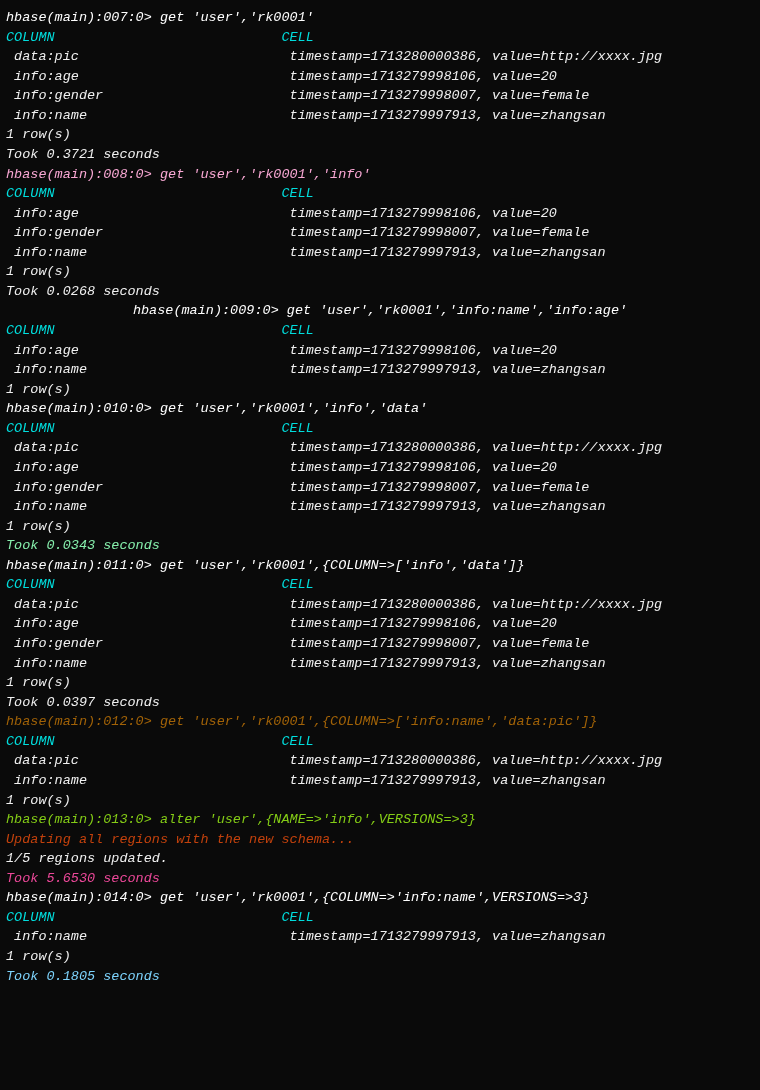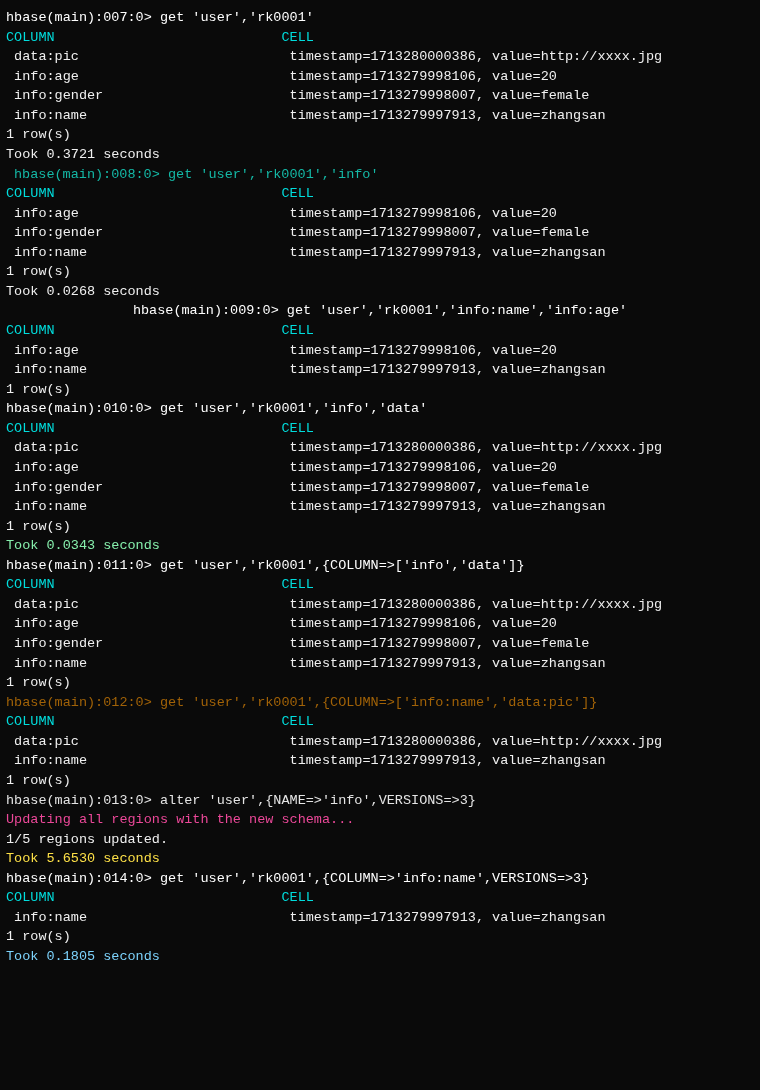--- a/index.html
+++ b/index.html
@@ -12,20 +12,21 @@
       width: 760px;
       min-height: 1090px;
       font-family: 'Courier New', Courier, monospace;
       font-size: 13.5px;
       color: #f0f0f0;
       padding: 8px 6px;
       line-height: 1.45;
     }
     .terminal {
       width: 100%;
+      font-style: italic;
     }
     .line {
       display: block;
       white-space: pre;
     }
     .cursor {
       display: inline-block;
       width: 9px;
       height: 14px;
       background-color: #00ff00;
@@ -37,21 +38,21 @@
 
 <div class="terminal">
 <span class="line" style="color: rgb(255, 255, 255);">hbase(main):007:0&gt; get 'user','rk0001'</span>
     <span class="line" style="color: rgb(0, 221, 221);">COLUMN                            CELL</span>
     <span class="line" style="color: rgb(240, 240, 240);"> data:pic                          timestamp=1713280000386, value=http://xxxx.jpg</span>
     <span class="line" style="color: rgb(240, 240, 240);"> info:age                          timestamp=1713279998106, value=20</span>
     <span class="line" style="color: rgb(240, 240, 240);"> info:gender                       timestamp=1713279998007, value=female</span>
     <span class="line" style="color: rgb(240, 240, 240);"> info:name                         timestamp=1713279997913, value=zhangsan</span>
     <span class="line" style="color: rgb(240, 240, 240);">1 row(s)</span>
     <span class="line" style="color: rgb(240, 240, 240);">Took 0.3721 seconds</span>
-    <span class="line" style="color: #14b8a6; margin-left: 8px;">hbase(main):008:0&gt; get 'user','rk0001','info'</span>
+    <span class="line" style="color: #f9a8d4;">hbase(main):008:0&gt; get 'user','rk0001','info'</span>
     <span class="line" style="color: rgb(0, 221, 221);">COLUMN                            CELL</span>
     <span class="line" style="color: rgb(240, 240, 240);"> info:age                          timestamp=1713279998106, value=20</span>
     <span class="line" style="color: rgb(240, 240, 240);"> info:gender                       timestamp=1713279998007, value=female</span>
     <span class="line" style="color: rgb(240, 240, 240);"> info:name                         timestamp=1713279997913, value=zhangsan</span>
     <span class="line" style="color: rgb(240, 240, 240);">1 row(s)</span>
     <span class="line" style="color: rgb(240, 240, 240);">Took 0.0268 seconds</span>
     <span class="line" style="color: rgb(255, 255, 255); text-align: center;">hbase(main):009:0&gt; get 'user','rk0001','info:name','info:age'</span>
     <span class="line" style="color: rgb(0, 221, 221);">COLUMN                            CELL</span>
     <span class="line" style="color: rgb(240, 240, 240);"> info:age                          timestamp=1713279998106, value=20</span>
     <span class="line" style="color: rgb(240, 240, 240);"> info:name                         timestamp=1713279997913, value=zhangsan</span>
@@ -64,27 +65,28 @@
     <span class="line" style="color: rgb(240, 240, 240);"> info:name                         timestamp=1713279997913, value=zhangsan</span>
     <span class="line" style="color: rgb(240, 240, 240);">1 row(s)</span>
     <span class="line" style="color: #86efac;">Took 0.0343 seconds</span>
     <span class="line" style="color: rgb(255, 255, 255);">hbase(main):011:0&gt; get 'user','rk0001',{COLUMN=&gt;['info','data']}</span>
     <span class="line" style="color: rgb(0, 221, 221);">COLUMN                            CELL</span>
     <span class="line" style="color: rgb(240, 240, 240);"> data:pic                          timestamp=1713280000386, value=http://xxxx.jpg</span>
     <span class="line" style="color: rgb(240, 240, 240);"> info:age                          timestamp=1713279998106, value=20</span>
     <span class="line" style="color: rgb(240, 240, 240);"> info:gender                       timestamp=1713279998007, value=female</span>
     <span class="line" style="color: rgb(240, 240, 240);"> info:name                         timestamp=1713279997913, value=zhangsan</span>
     <span class="line" style="color: rgb(240, 240, 240);">1 row(s)</span>
+    <span class="line" style="color: rgb(240, 240, 240);">Took 0.0397 seconds</span>
     <span class="line" style="color: #a16207;">hbase(main):012:0&gt; get 'user','rk0001',{COLUMN=&gt;['info:name','data:pic']}</span>
     <span class="line" style="color: rgb(0, 221, 221);">COLUMN                            CELL</span>
     <span class="line" style="color: rgb(240, 240, 240);"> data:pic                          timestamp=1713280000386, value=http://xxxx.jpg</span>
     <span class="line" style="color: rgb(240, 240, 240);"> info:name                         timestamp=1713279997913, value=zhangsan</span>
     <span class="line" style="color: rgb(240, 240, 240);">1 row(s)</span>
-    <span class="line" style="color: #e5e5e5;">hbase(main):013:0&gt; alter 'user',{NAME=&gt;'info',VERSIONS=&gt;3}</span>
-    <span class="line" style="color: #ec4899;">Updating all regions with the new schema...</span>
+    <span class="line" style="color: #84cc16;">hbase(main):013:0&gt; alter 'user',{NAME=&gt;'info',VERSIONS=&gt;3}</span>
+    <span class="line" style="color: #c2410c;">Updating all regions with the new schema...</span>
     <span class="line" style="color: rgb(240, 240, 240);">1/5 regions updated.</span>
-    <span class="line" style="color: #fde047;">Took 5.6530 seconds</span>
+    <span class="line" style="color: #ec4899;">Took 5.6530 seconds</span>
     <span class="line" style="color: rgb(255, 255, 255);">hbase(main):014:0&gt; get 'user','rk0001',{COLUMN=&gt;'info:name',VERSIONS=&gt;3}</span>
     <span class="line" style="color: rgb(0, 221, 221);">COLUMN                            CELL</span>
     <span class="line" style="color: rgb(240, 240, 240);"> info:name                         timestamp=1713279997913, value=zhangsan</span>
     <span class="line" style="color: rgb(240, 240, 240);">1 row(s)</span>
     <span class="line" style="color: #7dd3fc;">Took 0.1805 seconds</span>
   </div>
 
 </body></html>

